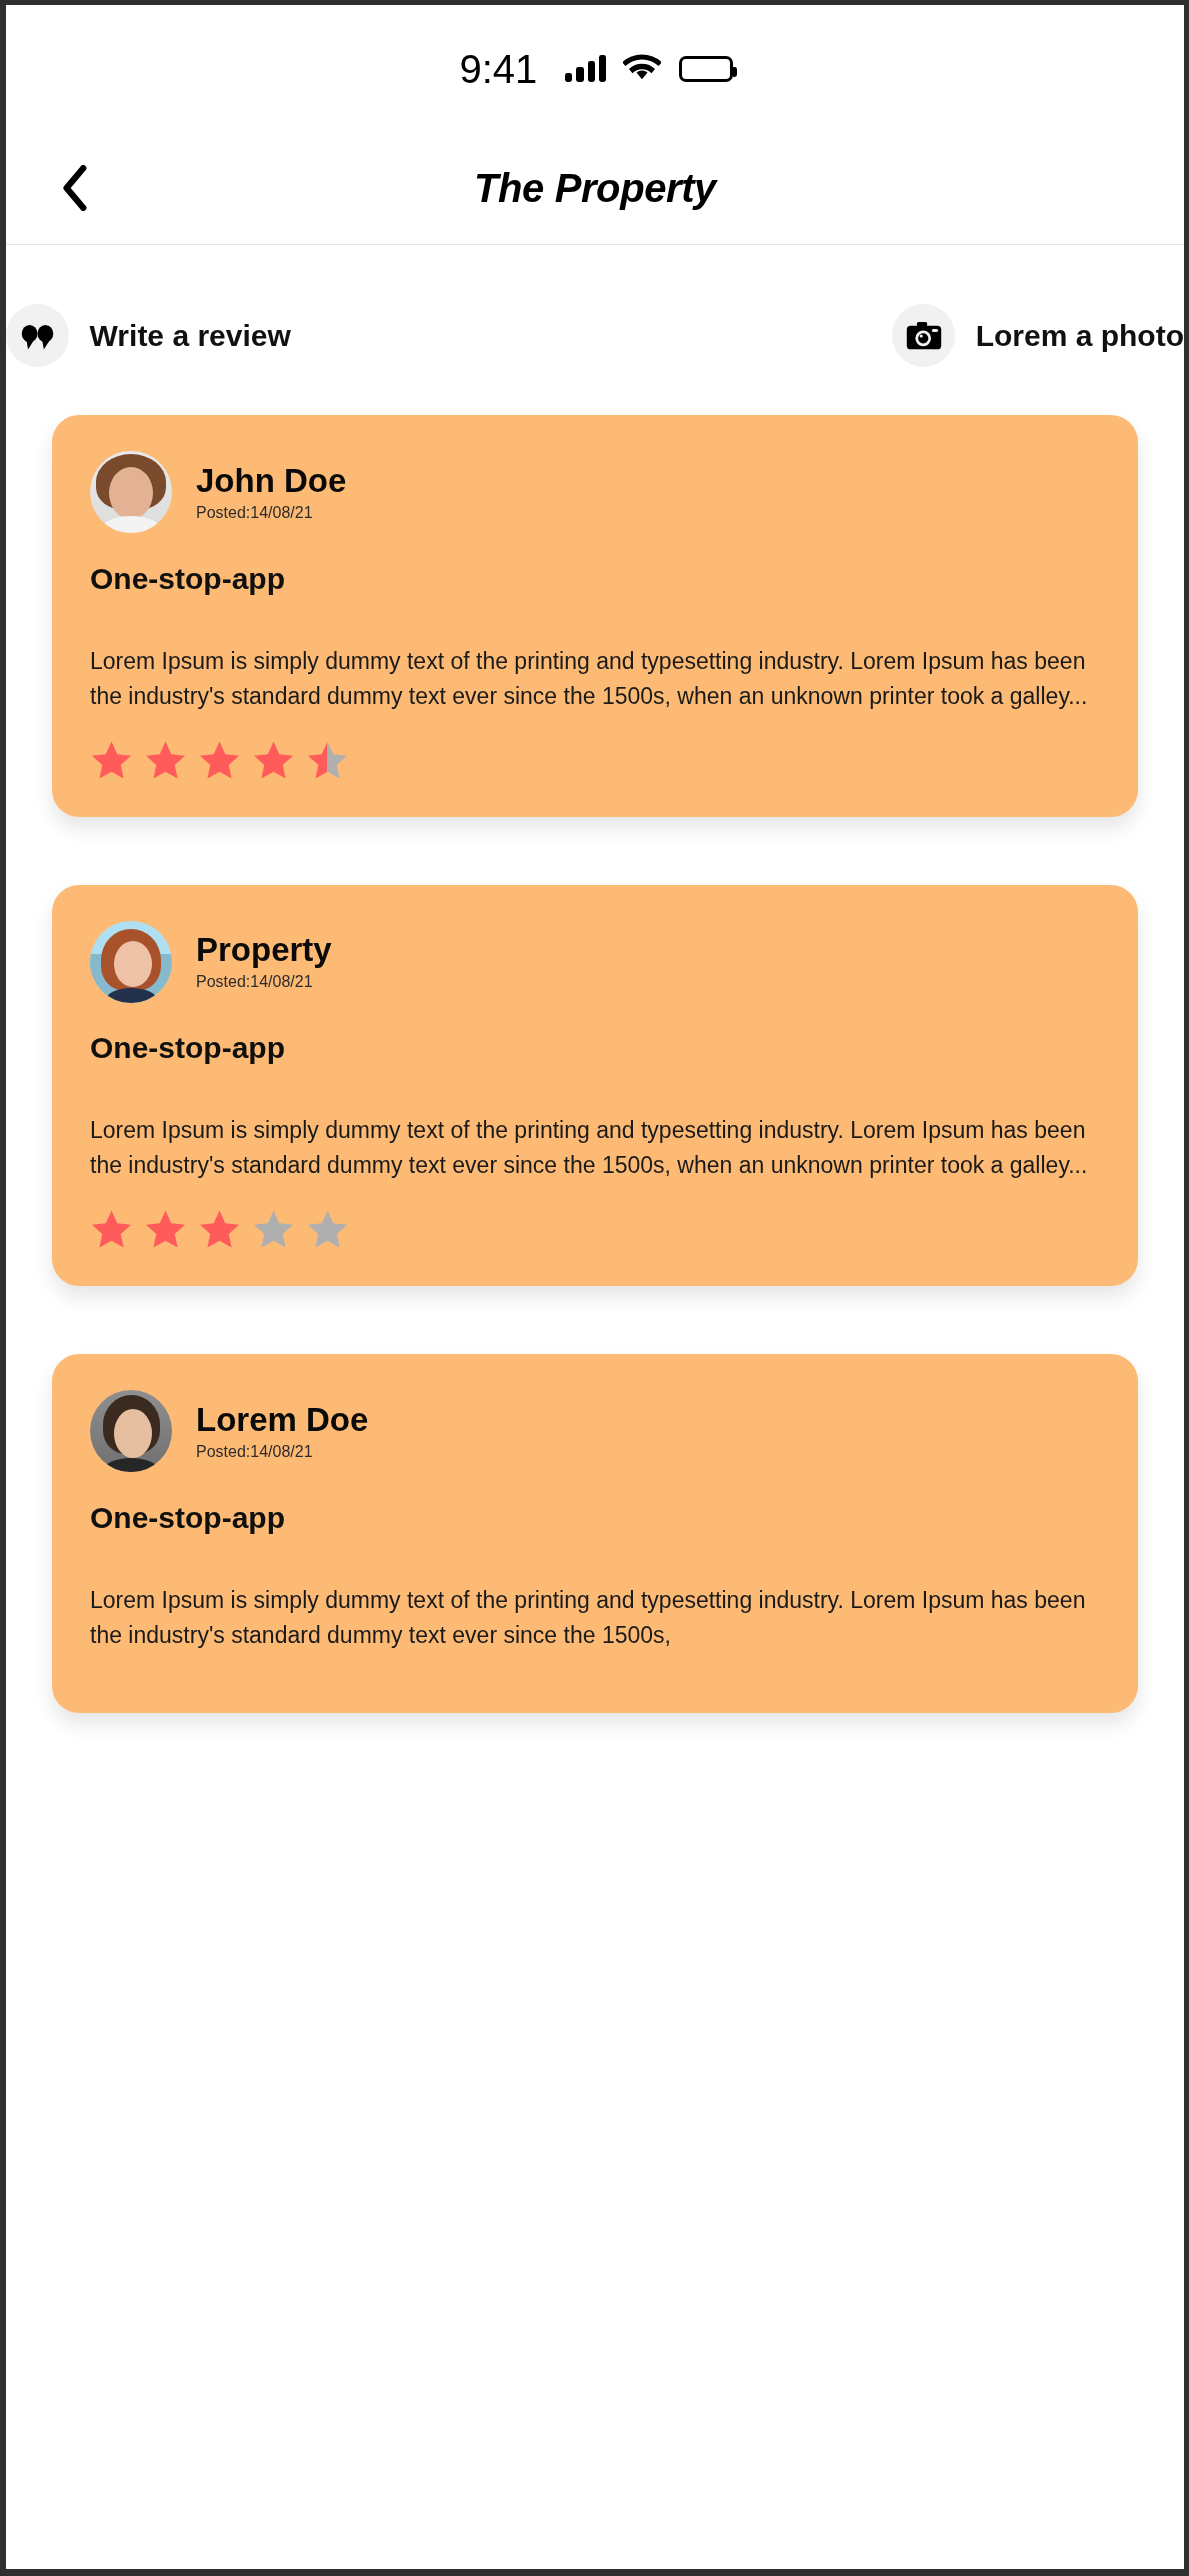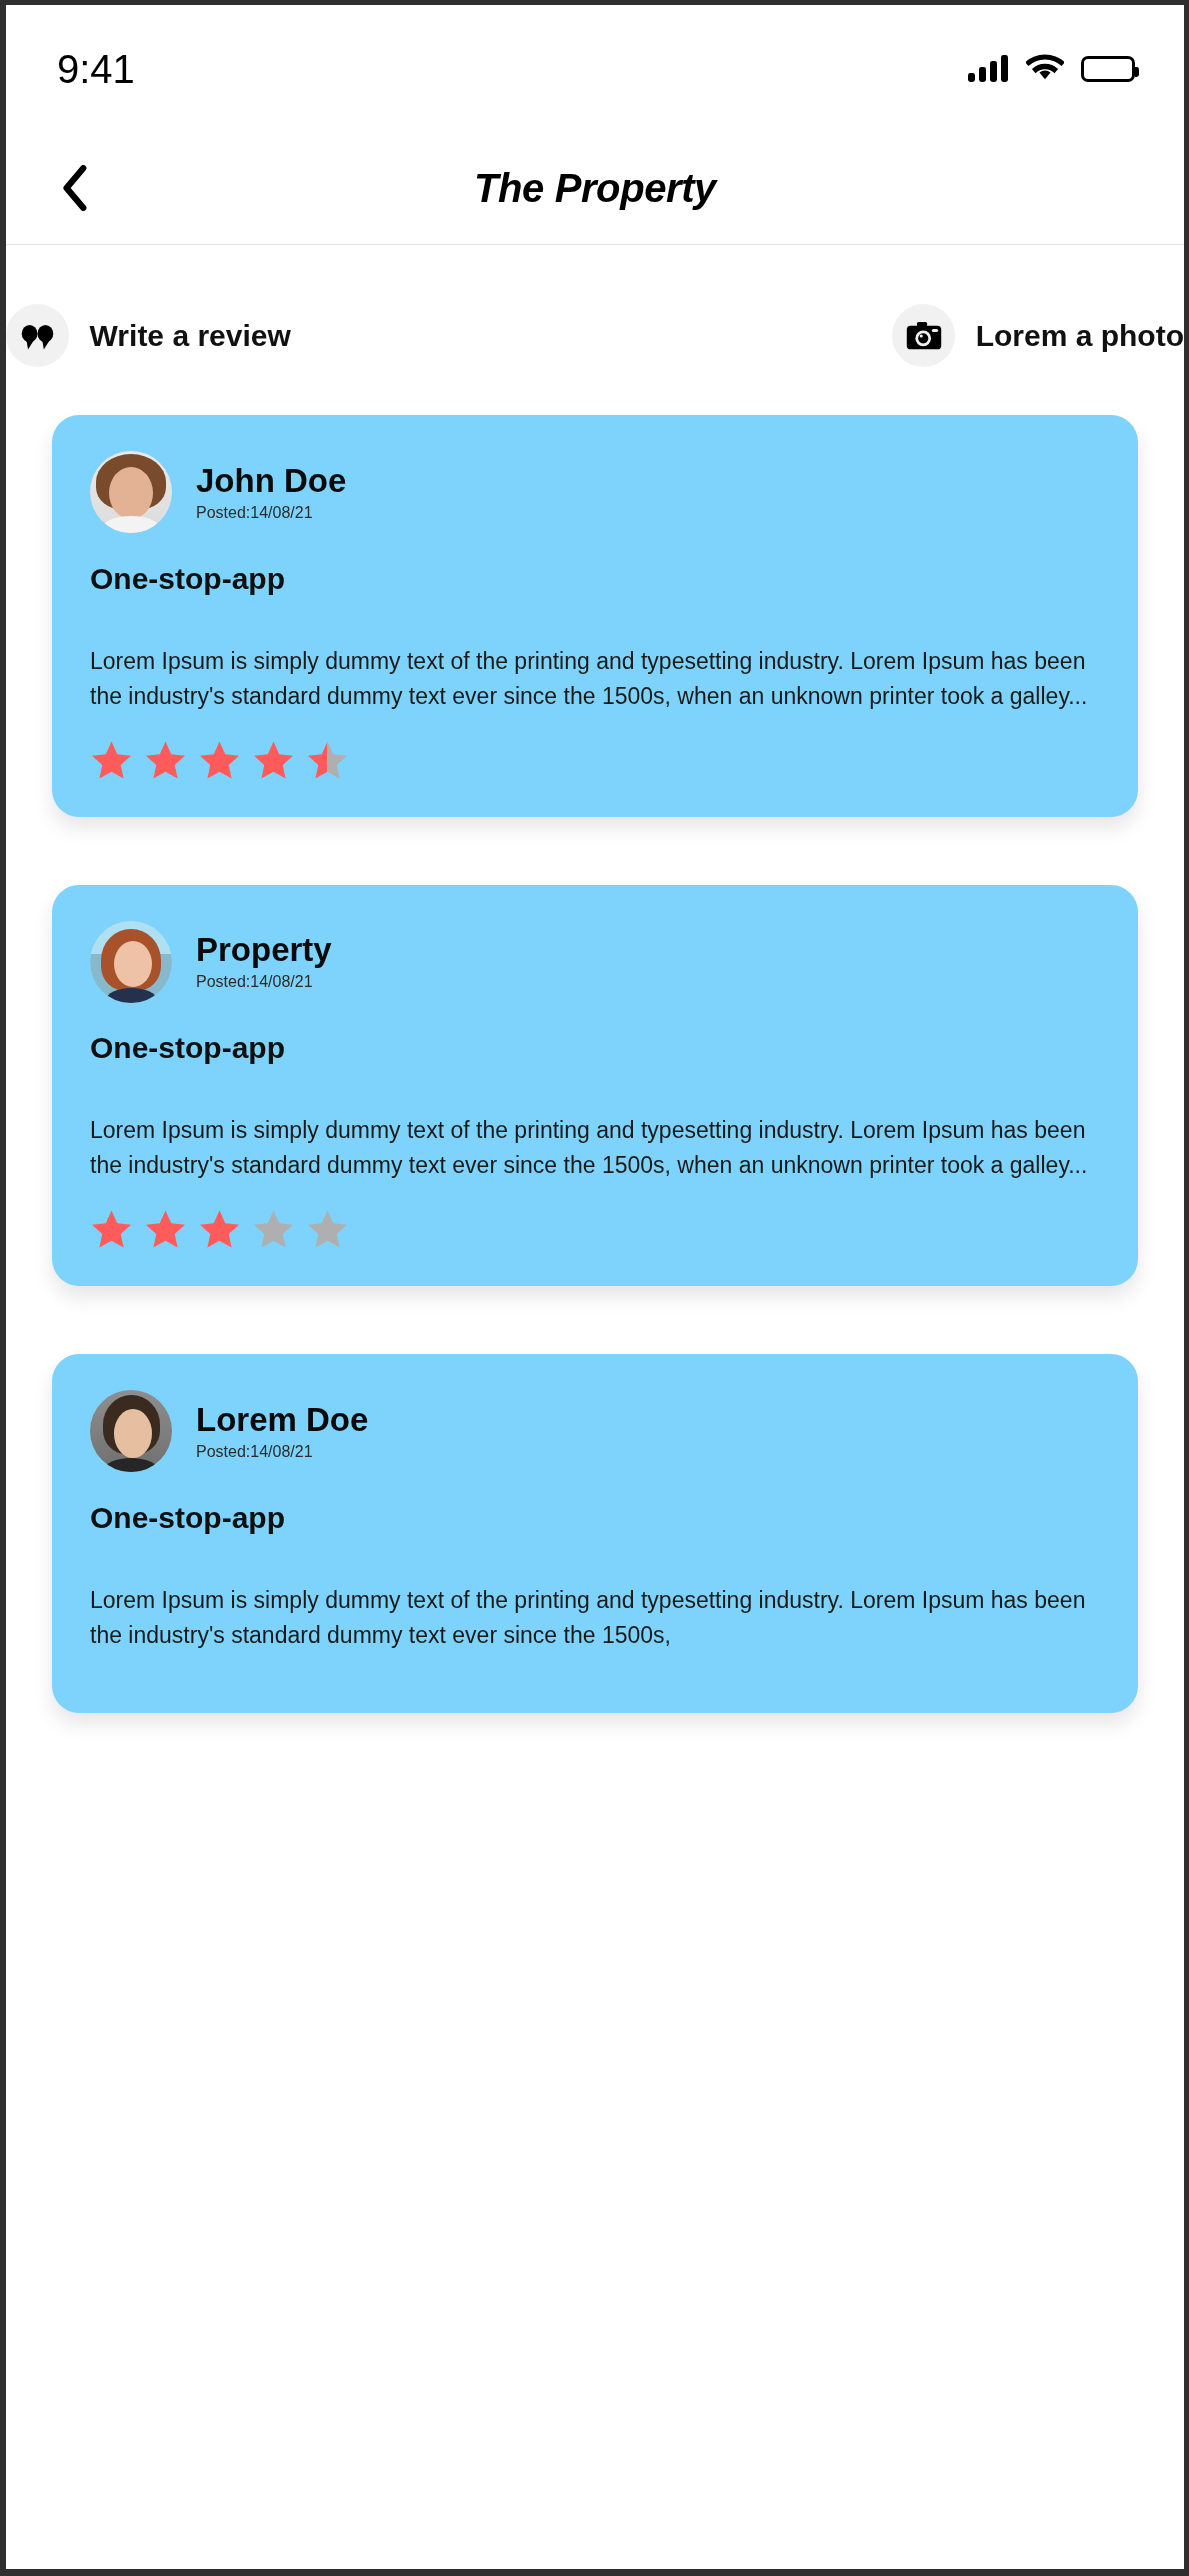--- a/index.html
+++ b/index.html
@@ -23,21 +23,21 @@
     border-bottom: 7.1px solid #2f2f2f;
     overflow: hidden;
   }
 
   
   .statusbar {
     position: relative;
     height: 127px;
     display: flex;
     align-items: center;
-    justify-content: space-between;
+    justify-content: center;
     padding: 0 49px 0 51px;
     gap: 28px;
   }
   .status-time {
     font-size: 40px;
     font-weight: 500;
     color: #000;
     letter-spacing: 0px;
     line-height: 1;
   }
@@ -122,21 +122,21 @@
     font-size: 30px;
     font-weight: bold;
     color: #111;
     white-space: nowrap;
   }
 
   
   .cards { padding: 0 46px; }
 
   .card {
-    background: #7dd3fc;
+    background: #fdba74;
     border-radius: 27px;
     padding: 36px 38px 35px 38px;
     margin-bottom: 68px;
     box-shadow: 0 11px 20.6px rgba(0,0,0,0.10);
   }
   .card-head {
     display: flex;
     align-items: center;
     gap: 24px;
     margin-bottom: 28.6px;

